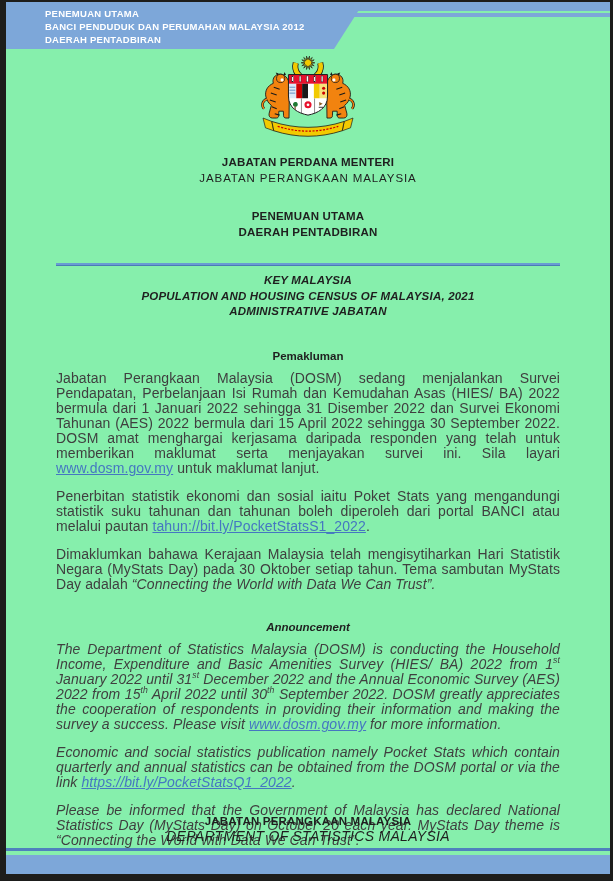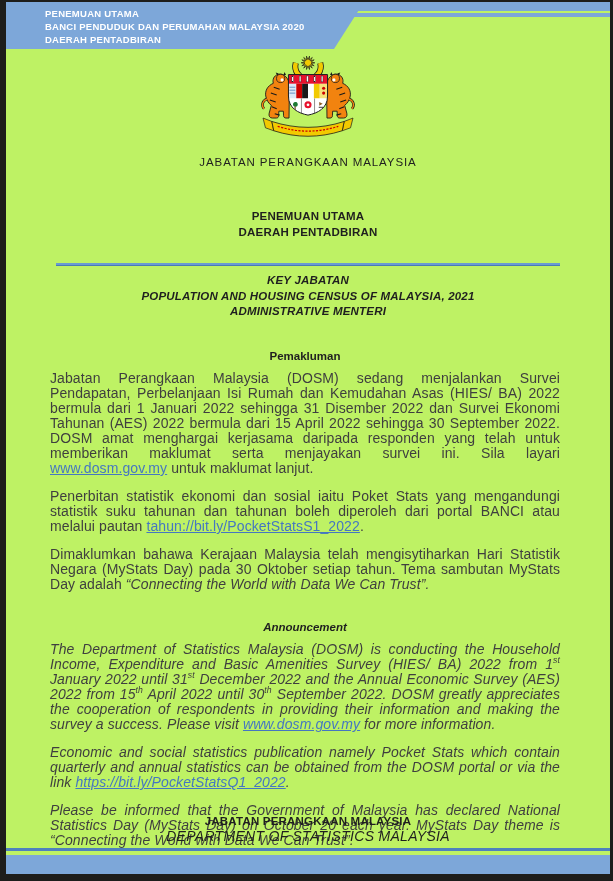--- a/index.html
+++ b/index.html
@@ -7,21 +7,21 @@
     --blue:#7da7d9;
     --rule:#699bd2;
     --thin:#4f81bd;
     --link:#4577c1;
     --ink:#3f3f3f;
     --head-ink:#1f1f1f;
   }
   *{margin:0;padding:0;box-sizing:border-box;}
   html,body{width:613px;height:881px;overflow:hidden;}
   body{background:var(--frame);font-family:"Liberation Sans",sans-serif;position:relative;}
-  .page{position:absolute;left:6px;top:2px;right:3px;bottom:7px;background:#bef264;overflow:hidden;}
+  .page{position:absolute;left:6px;top:2px;right:3px;bottom:7px;background:#86efac;overflow:hidden;}
 
   
   .top-band{position:absolute;top:0;left:0;right:0;height:9px;background:var(--blue);}
   .top-stripe{position:absolute;top:11px;left:330px;right:0;height:4px;background:var(--blue);}
   .banner{position:absolute;top:0;left:0;width:358px;height:47px;background:var(--blue);
           clip-path:polygon(0 0,100% 0,calc(100% - 30px) 100%,0 100%);
           padding:5px 0 0 39px;}
   .banner div{color:#fff;font-weight:bold;font-size:9.5px;line-height:13px;letter-spacing:.25px;}
 
   
@@ -32,21 +32,21 @@
   .ministry{top:152px;}
   .ministry .l1{font-weight:bold;font-size:11.5px;line-height:16px;letter-spacing:.2px;}
   .ministry .l2{font-weight:normal;font-size:11.5px;line-height:16px;letter-spacing:.9px;}
   .title-ms{top:207px;}
   .title-ms div{font-weight:bold;font-size:11.5px;line-height:15.5px;letter-spacing:.2px;}
   .rule{position:absolute;top:261px;left:50px;right:50px;height:3px;background:var(--rule);border-bottom:1px solid #4a7bb5;}
   .title-en{top:271px;}
   .title-en div{font-weight:bold;font-style:italic;font-size:11.5px;line-height:15.5px;letter-spacing:.2px;}
 
   
-  .content{position:absolute;top:348px;left:44px;right:50px;color:var(--ink);}
+  .content{position:absolute;top:348px;left:50px;right:50px;color:var(--ink);}
   .sect-head{text-align:center;font-weight:bold;font-size:11.5px;color:var(--head-ink);margin-bottom:9px;}
   .sect-head.en{font-style:italic;margin-top:29px;}
   .para{font-size:14px;line-height:15px;text-align:justify;letter-spacing:.1px;margin-bottom:13px;}
   .para.en{font-style:italic;}
   a.doclink{color:var(--link);text-decoration:underline;cursor:pointer;}
   .seg-italic{font-style:italic;}
   .seg-sup{vertical-align:super;font-size:.62em;line-height:0;}
 
   
   .footer-names{position:absolute;top:812px;left:0;right:0;text-align:center;color:var(--head-ink);}
@@ -58,21 +58,21 @@
 </head>
 <body>
 
 <div class="page">
 
   <div class="top-band"></div>
   <div class="top-stripe"></div>
 
   <div class="banner">
     <div>PENEMUAN UTAMA</div>
-    <div>BANCI PENDUDUK DAN PERUMAHAN MALAYSIA 2020</div>
+    <div>BANCI PENDUDUK DAN PERUMAHAN MALAYSIA 2012</div>
     <div>DAERAH PENTADBIRAN</div>
   </div>
 
   <svg class="crest" width="128" height="88" viewBox="0 0 130 90">
 
     <g>
       <path d="M52.5,9 a13,13 0 1 0 25,0" fill="none" stroke="#1a1a1a" stroke-width="6.2"></path>
       <path d="M52.5,9 a13,13 0 1 0 25,0" fill="none" stroke="#f2ca00" stroke-width="4.6"></path>
 
       <polygon transform="translate(65,9)" fill="#f2ca00" stroke="#1a1a1a" stroke-width="0.7" points="7,0 3.12,0.71 6.31,3.04 2.5,1.99 4.37,5.47 1.39,2.88 1.56,6.82 0,3.2 -1.56,6.82 -1.39,2.88 -4.37,5.47 -2.5,1.99 -6.31,3.04 -3.12,0.71 -7,0 -3.12,-0.71 -6.31,-3.04 -2.5,-1.99 -4.37,-5.47 -1.39,-2.88 -1.56,-6.82 0,-3.2 1.56,-6.82 1.39,-2.88 4.37,-5.47 2.5,-1.99 6.31,-3.04 3.12,-0.71"></polygon>
@@ -135,34 +135,35 @@
 
     <g>
       <path d="M28,69 l-9,-3.5 2.5,10 8.5,3 Z" fill="#f2ca00" stroke="#191919" stroke-width="0.7"></path>
       <path d="M102,69 l9,-3.5 -2.5,10 -8.5,3 Z" fill="#f2ca00" stroke="#191919" stroke-width="0.7"></path>
       <path d="M28,69 c25,8 49,8 74,0 l-2,9.5 c-23.5,7.5 -46.5,7.5 -70,0 Z" fill="#f2ca00" stroke="#191919" stroke-width="0.8"></path>
       <path d="M34,74 c21,6.5 41,6.5 62,0" fill="none" stroke="#cc0001" stroke-width="1.2" stroke-dasharray="2.2 1.4"></path>
     </g>
   </svg>
 
   <div class="cblock ministry">
+    <div class="l1">JABATAN PERDANA MENTERI</div>
     <div class="l2">JABATAN PERANGKAAN MALAYSIA</div>
   </div>
 
   <div class="cblock title-ms">
     <div>PENEMUAN UTAMA</div>
     <div>DAERAH PENTADBIRAN</div>
   </div>
 
   <div class="rule"></div>
 
   <div class="cblock title-en">
-    <div>KEY JABATAN</div>
+    <div>KEY MALAYSIA</div>
     <div>POPULATION AND HOUSING CENSUS OF MALAYSIA, 2021</div>
-    <div>ADMINISTRATIVE MENTERI</div>
+    <div>ADMINISTRATIVE JABATAN</div>
   </div>
 
   <div class="content">
     <div class="sect-head">Pemakluman</div>
     <p class="para"><span>Jabatan Perangkaan Malaysia (DOSM) sedang menjalankan Survei Pendapatan, Perbelanjaan Isi Rumah dan Kemudahan Asas (HIES/ BA) 2022 bermula dari 1 Januari 2022 sehingga 31 Disember 2022 dan Survei Ekonomi Tahunan (AES) 2022 bermula dari 15 April 2022 sehingga 30 September 2022. DOSM amat menghargai kerjasama daripada responden yang telah untuk memberikan maklumat serta menjayakan survei ini. Sila layari </span><a class="doclink" href="#">www.dosm.gov.my</a><span> untuk maklumat lanjut.</span></p>
     <p class="para"><span>Penerbitan statistik ekonomi dan sosial iaitu Poket Stats yang mengandungi statistik suku tahunan dan tahunan boleh diperoleh dari portal BANCI atau melalui pautan </span><a class="doclink" href="#">tahun://bit.ly/PocketStatsS1_2022</a><span>.</span></p>
     <p class="para"><span>Dimaklumkan bahawa Kerajaan Malaysia telah mengisytiharkan Hari Statistik Negara (MyStats Day) pada 30 Oktober setiap tahun. Tema sambutan MyStats Day adalah </span><span class="seg-italic">“Connecting the World with Data We Can Trust”.</span></p>
 
     <div class="sect-head en">Announcement</div>
     <p class="para en"><span>The Department of Statistics Malaysia (DOSM) is conducting the Household Income, Expenditure and Basic Amenities Survey (HIES/ BA) 2022 from 1</span><span class="seg-sup">st</span><span> January 2022 until 31</span><span class="seg-sup">st</span><span> December 2022 and the Annual Economic Survey (AES) 2022 from 15</span><span class="seg-sup">th</span><span> April 2022 until 30</span><span class="seg-sup">th</span><span> September 2022. DOSM greatly appreciates the cooperation of respondents in providing their information and making the survey a success. Please visit </span><a class="doclink" href="#">www.dosm.gov.my</a><span> for more information.</span></p>

